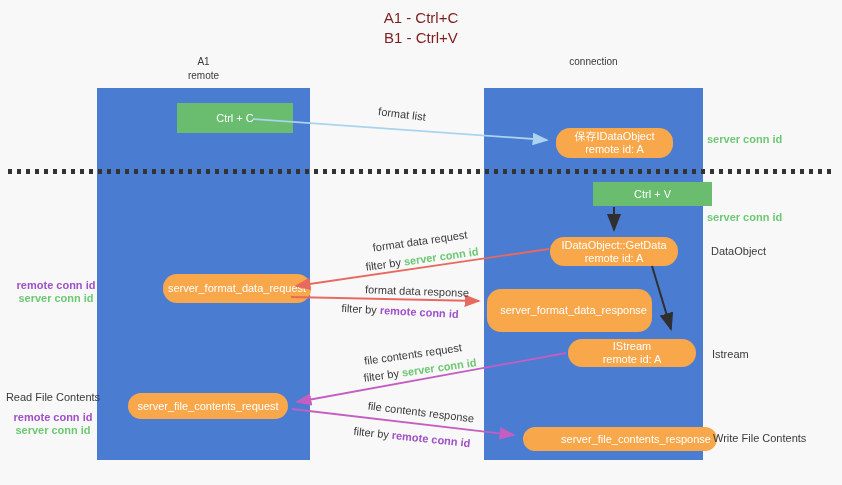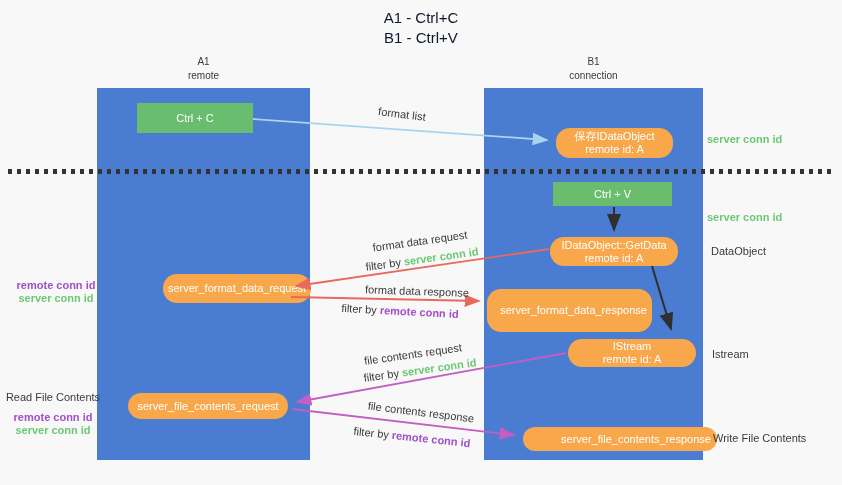--- a/index.html
+++ b/index.html
@@ -1,30 +1,30 @@
 <!DOCTYPE html>
 <html><head>
 <meta charset="utf-8">
 <style>
   html,body{margin:0;padding:0;background:#f8f8f8;}
   .canvas{position:relative;width:842px;height:485px;background:#f8f8f8;overflow:hidden;
           font-family:"Liberation Sans",sans-serif;color:#3a3a3a;}
   .title{position:absolute;left:0;top:8px;width:842px;text-align:center;
-         font-size:15px;line-height:20px;color:#0f172a;z-index:5;}
+         font-size:15px;line-height:20px;color:#7f1d1d;z-index:5;}
   .col-header{position:absolute;text-align:center;font-size:10px;line-height:14px;color:#3a3a3a;z-index:2;}
   #ch-a{left:97px;top:55px;width:213px;}
   #ch-b{left:484px;top:55px;width:219px;}
   .panel{position:absolute;background:#4a7cd2;z-index:1;}
   #panel-a{left:97px;top:88px;width:213px;height:372px;}
   #panel-b{left:484px;top:88px;width:219px;height:372px;}
   .dotted{position:absolute;left:8px;top:169px;width:826px;height:5px;z-index:2;
           background:repeating-linear-gradient(90deg,#333 0 4px,transparent 4px 9px);}
   .node{position:absolute;display:flex;flex-direction:column;align-items:center;justify-content:center;
         color:#fff;font-size:11px;line-height:13px;text-align:center;z-index:3;white-space:nowrap;}
-  .green{background:#6abd6e;}
+  .green{background:#6abd6e;margin-left:40px;}
   .orange{background:#f9a74b;border-radius:14px;}
   #n-ctrlc{left:137px;top:103px;width:116px;height:30px;}
   #n-save{left:556px;top:128px;width:117px;height:30px;}
   #n-ctrlv{left:553px;top:182px;width:119px;height:24px;}
   #n-getdata{left:550px;top:237px;width:128px;height:29px;}
   #n-freq{left:139px;top:274px;width:148px;height:29px;margin-left:24px;}
   #n-fresp{left:487px;top:289px;width:157px;height:43px;padding-left:8px;}
   #n-istream{left:568px;top:339px;width:128px;height:28px;}
   #n-creq{left:128px;top:393px;width:160px;height:26px;}
   #n-cresp{left:523px;top:427px;width:162px;height:24px;padding-left:32px;}
@@ -62,21 +62,20 @@
   <div class="title">
     <div>A1 - Ctrl+C</div>
     <div>B1 - Ctrl+V</div>
   </div>
 
   <div class="col-header" id="ch-a">
     <div>A1</div>
     <div>remote</div>
   </div>
   <div class="col-header" id="ch-b">
-    <div>B1</div>
     <div>connection</div>
   </div>
 
   <div class="panel" id="panel-a"></div>
   <div class="panel" id="panel-b"></div>
 
   <div class="dotted"></div>
 
   <svg class="arrows" viewBox="0 0 842 485">
     <defs>

